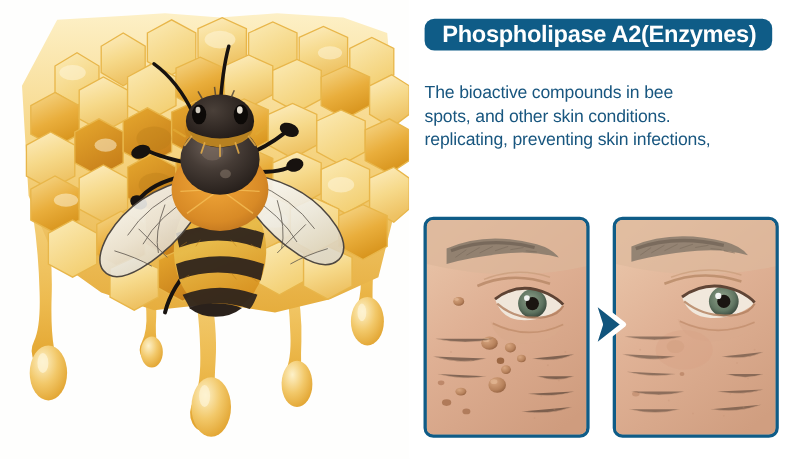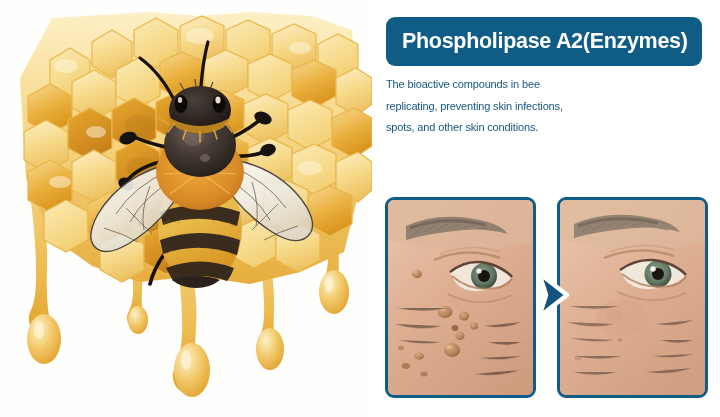--- a/index.html
+++ b/index.html
@@ -13,33 +13,33 @@
 
   
   #illustration{position:absolute;left:0;top:0;width:372px;height:417px;overflow:hidden;background:#fefefd;}
   #illustration svg{display:block;}
 
   
   #right-panel{position:absolute;left:372px;top:0;width:348px;height:417px;background:#ffffff;}
 
   #title-badge{
     position:absolute;left:14px;top:17px;
-    height:49px;box-sizing:border-box;
+    height:29px;box-sizing:border-box;
     padding:0 14px 0 16px;
     display:flex;align-items:center;
     background:#0f5c87;border-radius:9px;
   }
   #title-badge-label{
     color:#ffffff;font-size:21.5px;font-weight:bold;
     letter-spacing:-0.3px;white-space:nowrap;line-height:1;
   }
 
   #body-copy{
     position:absolute;left:14px;top:74px;width:326px;
-    color:#18567f;font-size:11px;line-height:21.6px;
+    color:#18567f;font-size:16px;line-height:21.6px;
     font-weight:normal;letter-spacing:-0.15px;
   }
   #body-copy .line{white-space:nowrap;display:block;}
 
   
   #compare{position:absolute;left:13px;top:197px;width:323px;height:201px;}
   .photo-frame{
     position:absolute;top:0;width:151px;height:201px;
     box-sizing:border-box;border:3px solid #0f5c87;border-radius:9px;
     overflow:hidden;background:#dcb79c;
@@ -299,22 +299,22 @@
   </div>
 
   <div id="right-panel">
 
     <div id="title-badge">
       <span id="title-badge-label">Phospholipase A2(Enzymes)</span>
     </div>
 
     <div id="body-copy">
       <span class="line">The bioactive compounds in bee</span>
+      <span class="line">spots, and other skin conditions.</span>
       <span class="line">replicating, preventing skin infections,</span>
-      <span class="line">spots, and other skin conditions.</span>
     </div>
 
     <div id="compare">
 
       <div class="photo-frame" id="photo-before">
         <svg viewBox="0 0 145 195" preserveAspectRatio="xMidYMid slice" xmlns="http://www.w3.org/2000/svg">
           <defs>
             <linearGradient id="skinB" x1="0.2" y1="0" x2="0.8" y2="1">
               <stop offset="0%" stop-color="#e8c3a7"></stop>
               <stop offset="40%" stop-color="#dfb094"></stop>

